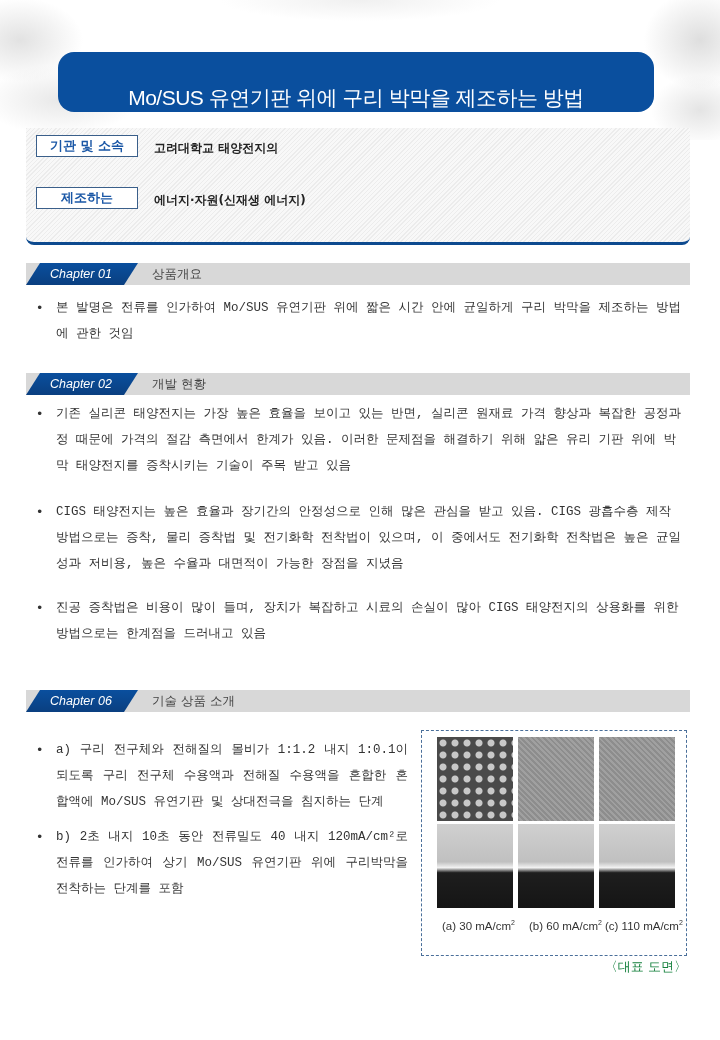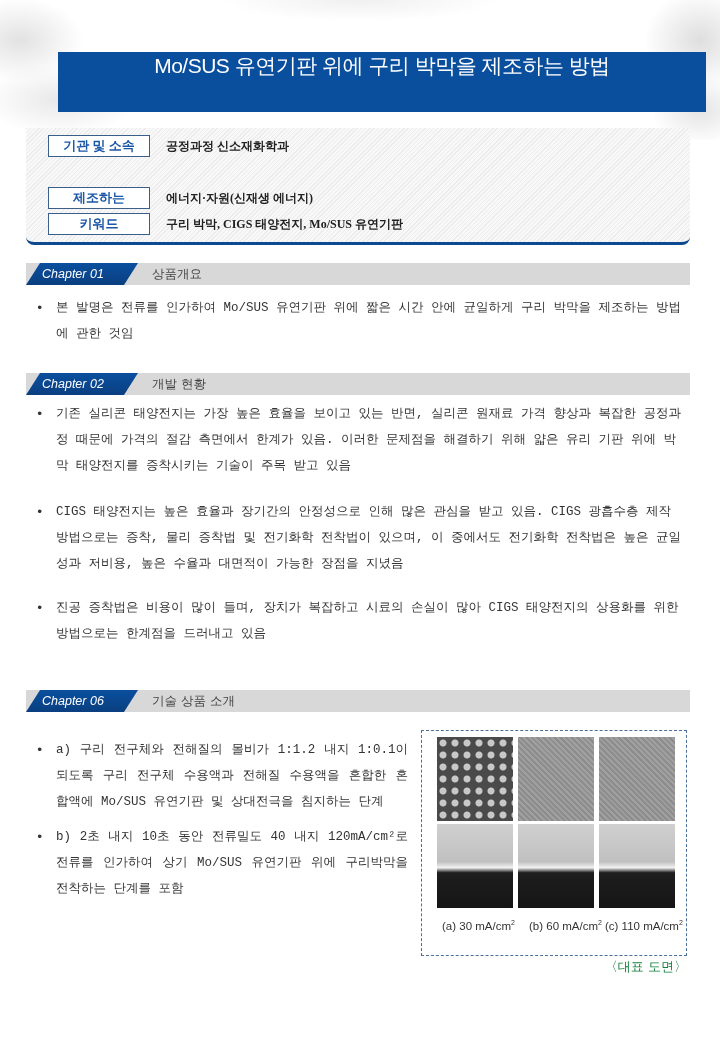--- a/index.html
+++ b/index.html
@@ -12,51 +12,51 @@
   .clouds {
     position: absolute; left: 0; top: 0; width: 720px; height: 140px;
     background:
       radial-gradient(ellipse 90px 60px at 20px 40px, #e2e2e2 0%, rgba(255,255,255,0) 70%),
       radial-gradient(ellipse 110px 50px at 60px 100px, #e8e8e8 0%, rgba(255,255,255,0) 70%),
       radial-gradient(ellipse 80px 70px at 700px 40px, #dedede 0%, rgba(255,255,255,0) 70%),
       radial-gradient(ellipse 70px 50px at 700px 110px, #e4e4e4 0%, rgba(255,255,255,0) 70%),
       radial-gradient(ellipse 200px 30px at 360px 0px, #f0f0f0 0%, rgba(255,255,255,0) 70%);
   }
   .title-bar {
-    position: absolute; left: 58px; top: 52px; width: 648px; height: 60px;
-    background: #0a4f9e; border-radius: 0;
-    display: flex; align-items: flex-start; justify-content: center;
+    position: absolute; left: 58px; top: 52px; width: 596px; height: 60px;
+    background: #0a4f9e; border-radius: 16px;
+    display: flex; align-items: flex-end; justify-content: center;
     color: #fff; font-size: 21px; letter-spacing: -0.5px;
     font-family: "Liberation Sans", sans-serif;
   }
   .info-panel {
     position: absolute; left: 26px; top: 128px; width: 664px; height: 114px;
     background: repeating-linear-gradient(135deg, #ececec 0 1px, #f8f8f8 1px 3px);
     border-bottom: 3px solid #0d4a8f; border-radius: 0 0 8px 8px;
   }
   .info-row {
-    position: absolute; left: 22px; height: 22px; display: flex; align-items: center; font-family: Liberation Serif, serif;
+    position: absolute; left: 10px; height: 22px; display: flex; align-items: flex-end;
   }
   .info-label {
     width: 100px; height: 20px; border: 1px solid #3a5f8a; background: #fff;
     color: #1a57a6; font-weight: bold; font-size: 13px; text-align: center; line-height: 20px;
   }
   .info-value {
     margin-left: 16px; font-size: 12px; font-weight: bold; color: #222;
   }
   .chapter {
     position: absolute; left: 26px; width: 664px; height: 22px;
     background: #d8d8d8;
   }
   .chapter-tag {
     position: absolute; left: 0; top: 0; height: 22px; width: 112px;
     background: linear-gradient(#0a4f9e, #0a3f80);
     clip-path: polygon(14px 0, 112px 0, 98px 22px, 0 22px);
     color: #fff; font-style: italic; font-size: 12.5px; line-height: 22px;
-    padding-left: 16px; box-sizing: border-box;
+    padding-left: 24px; box-sizing: border-box;
     font-family: "Liberation Sans", sans-serif;
   }
   .chapter-title {
     position: absolute; left: 126px; top: 0; line-height: 22px; font-size: 12.5px; color: #444;
   }
   .para {
     position: absolute; left: 36px; font-size: 12.5px; line-height: 26px; color: #333;
   }
   .para .bullet { position: absolute; left: 0; top: 0; }
   .para .txt { display: block; padding-left: 20px; font-family: Liberation Mono, monospace; }
@@ -93,29 +93,25 @@
 
 <div class="clouds"></div>
 
 <div class="title-bar">
   <span>Mo/SUS 유연기판 위에 구리 박막을 제조하는 방법</span>
 </div>
 
 <div class="info-panel">
   <div class="info-row" style="top:7px">
     <div class="info-label">기관 및 소속</div>
-    <div class="info-value">공정과정 신소재화학과</div>
+    <div class="info-value">고려대학교 태양전지의</div>
   </div>
   <div class="info-row" style="top:59px">
     <div class="info-label">제조하는</div>
     <div class="info-value">에너지·자원(신재생 에너지)</div>
-  </div>
-  <div class="info-row" style="top:85px">
-    <div class="info-label">키워드</div>
-    <div class="info-value">구리 박막, CIGS 태양전지, Mo/SUS 유연기판</div>
   </div>
 </div>
 
 <div class="chapter" style="top:263px">
   <div class="chapter-tag">Chapter 01</div>
   <div class="chapter-title">상품개요</div>
 </div>
 <div class="para" style="top:295px; width:650px;">
   <span class="bullet">•</span>
   <span class="txt">본 발명은 전류를 인가하여 Mo/SUS 유연기판 위에 짧은 시간 안에 균일하게 구리 박막을 제조하는 방법에 관한 것임</span>

